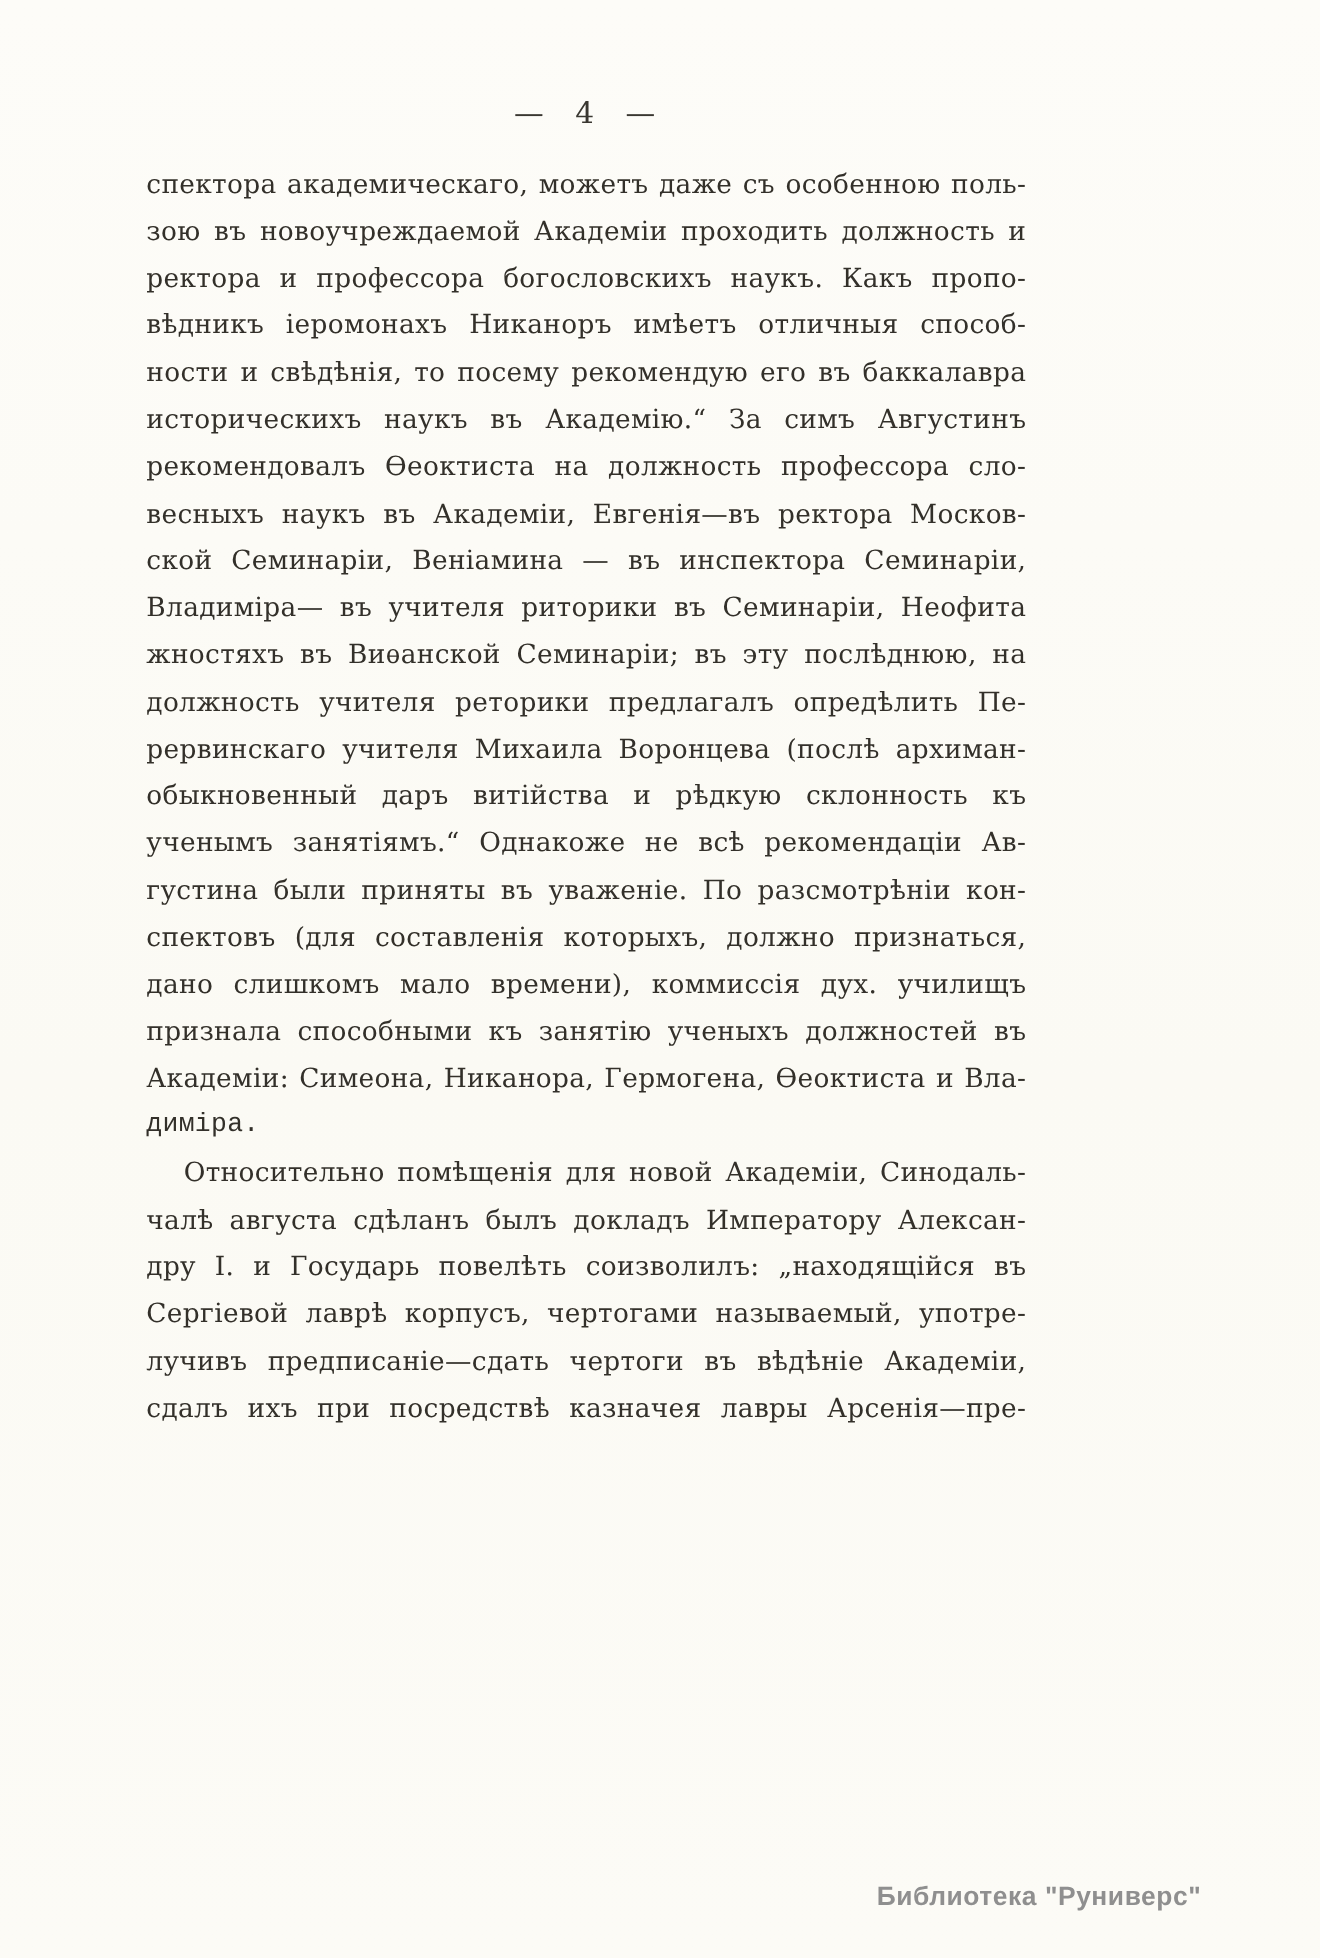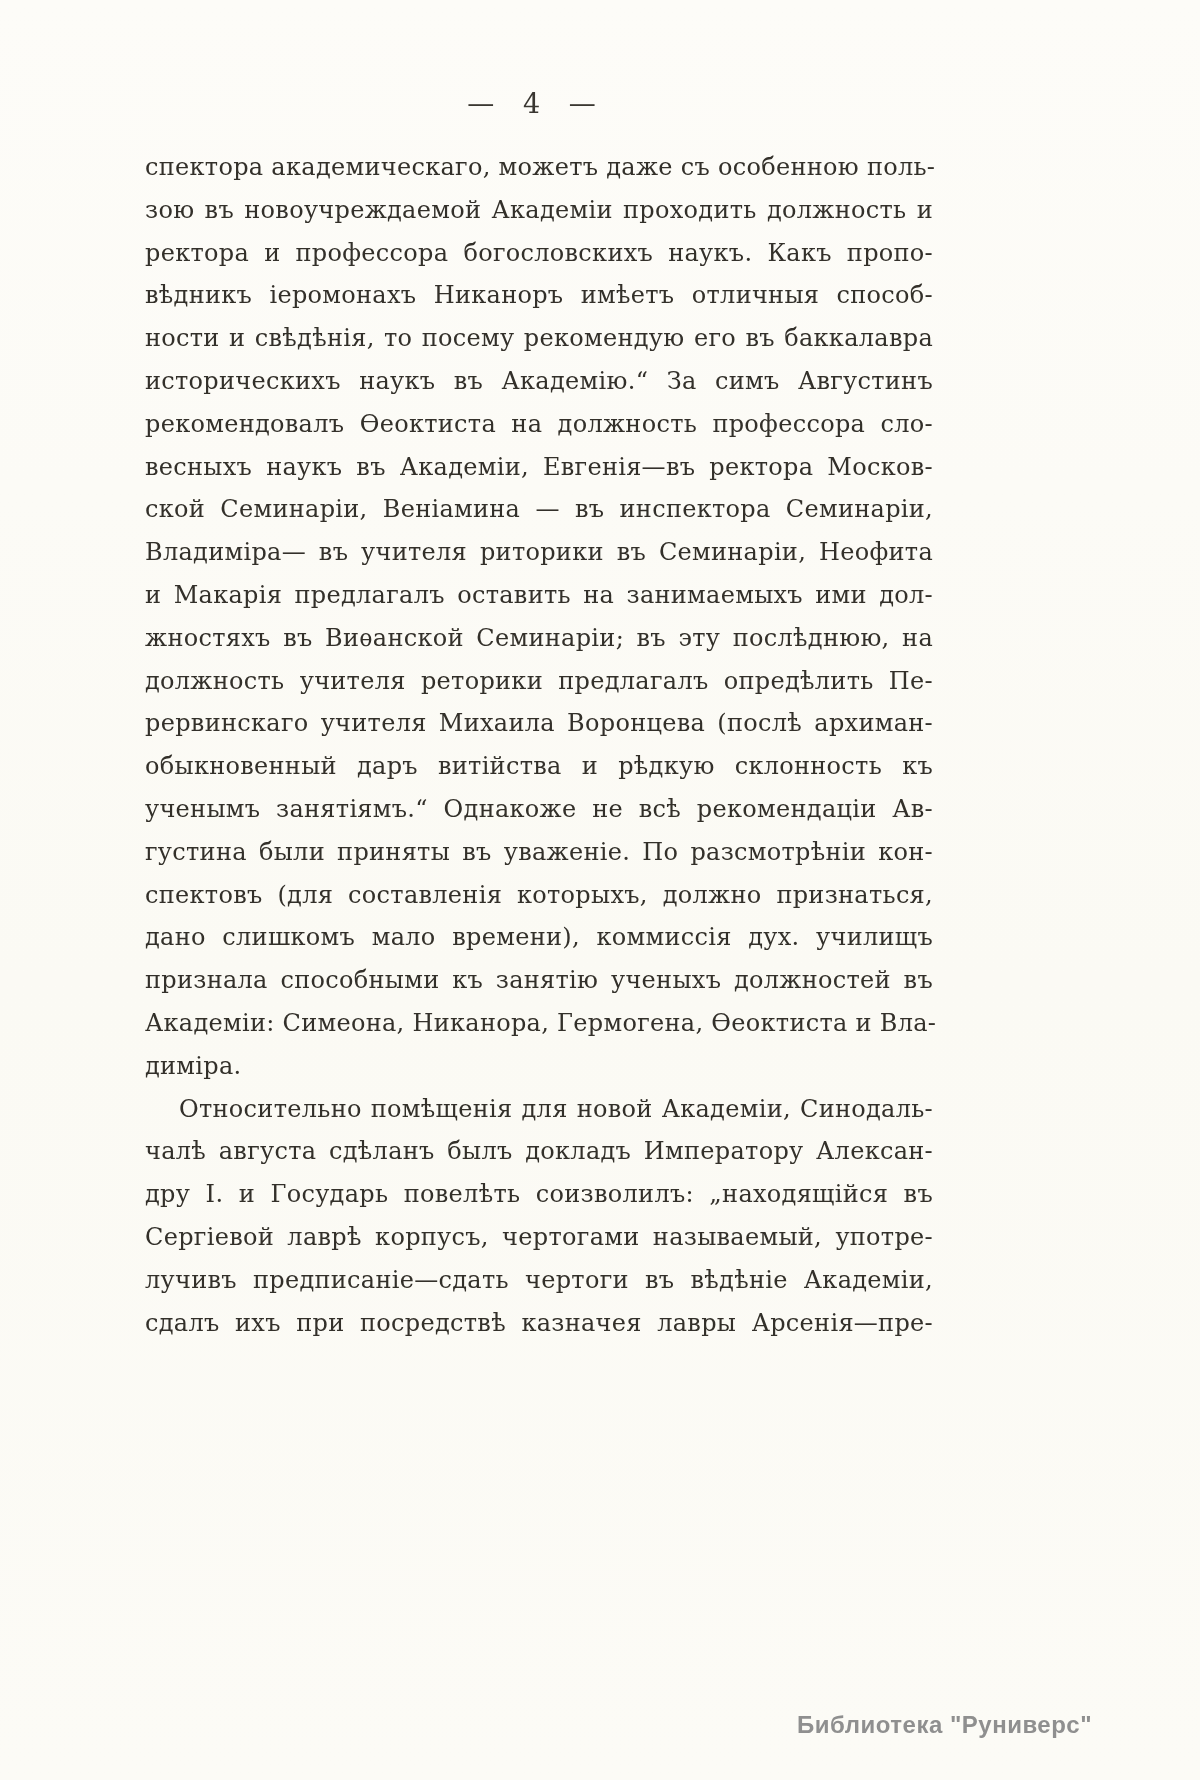--- a/index.html
+++ b/index.html
@@ -33,25 +33,25 @@
     left: 133px;
     width: 800px;
     font-size: 24px;
     line-height: 42.8px;
     letter-spacing: 0.3px;
   }
   .line {
     text-align: justify;
     text-align-last: justify;
     white-space: nowrap; 
-    margin-left: 12px;
   }
   .line.no-just {
     text-align-last: left;
     white-space: normal;
+    font-family: Liberation Mono, monospace;
   }
   .line.indent {
     text-indent: 34px;
   }
   .watermark {
     position: absolute;
     top: 1711px;
     left: 797px;
     font-family: "Liberation Sans", sans-serif;
     font-weight: bold;
@@ -70,21 +70,20 @@
       <div class="line">спектора академическаго, можетъ даже съ особенною поль-</div>
       <div class="line">зою въ новоучреждаемой Академіи проходить должность и</div>
       <div class="line">ректора и профессора богословскихъ наукъ. Какъ пропо-</div>
       <div class="line">вѣдникъ іеромонахъ Никаноръ имѣетъ отличныя способ-</div>
       <div class="line">ности и свѣдѣнія, то посему рекомендую его въ баккалавра</div>
       <div class="line">историческихъ наукъ въ Академію.“ За симъ Августинъ</div>
       <div class="line">рекомендовалъ Ѳеоктиста на должность профессора сло-</div>
       <div class="line">весныхъ наукъ въ Академіи, Евгенія—въ ректора Москов-</div>
       <div class="line">ской Семинаріи, Веніамина — въ инспектора Семинаріи,</div>
       <div class="line">Владиміра— въ учителя риторики въ Семинаріи, Неофита</div>
-      <div class="line">и Макарія предлагалъ оставить на занимаемыхъ ими дол-</div>
       <div class="line">жностяхъ въ Виѳанской Семинаріи; въ эту послѣднюю, на</div>
       <div class="line">должность учителя реторики предлагалъ опредѣлить Пе-</div>
       <div class="line">рервинскаго учителя Михаила Воронцева (послѣ архиман-</div>
       <div class="line">обыкновенный даръ витійства и рѣдкую склонность къ</div>
       <div class="line">ученымъ занятіямъ.“ Однакоже не всѣ рекомендаціи Ав-</div>
       <div class="line">густина были приняты въ уваженіе. По разсмотрѣніи кон-</div>
       <div class="line">спектовъ (для составленія которыхъ, должно признаться,</div>
       <div class="line">дано слишкомъ мало времени), коммиссія дух. училищъ</div>
       <div class="line">признала способными къ занятію ученыхъ должностей въ</div>
       <div class="line">Академіи: Симеона, Никанора, Гермогена, Ѳеоктиста и Вла-</div>

